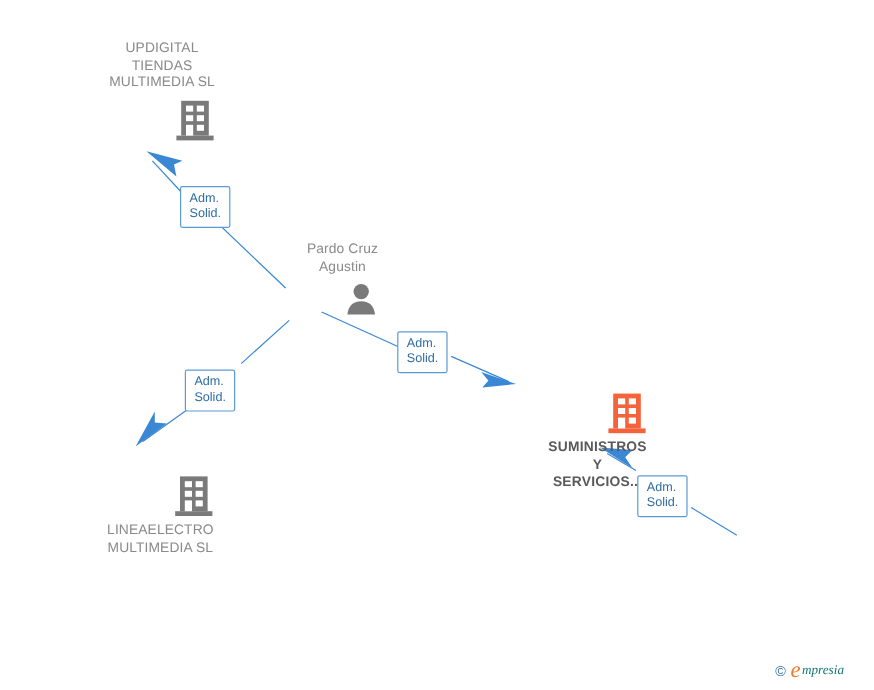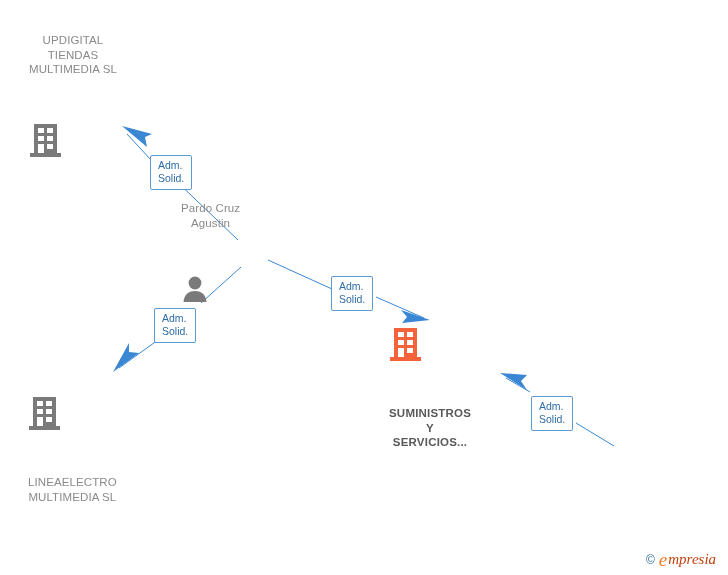--- a/index.html
+++ b/index.html
@@ -25,22 +25,21 @@
     height: 575px;
     pointer-events: none;
   }
   .node {
     position: absolute;
     width: 150px;
     margin-left: -75px;
     text-align: center;
     display: flex;
     flex-direction: column;
-    align-items: flex-start;
-    gap: 40px;
+    align-items: flex-end;
   }
   .node-label {
     font-size: 11.5px;
     line-height: 14.5px;
     color: #8a8a8a;
     letter-spacing: 0.1px;
     white-space: pre-line;
   }
   .node-label.company-main {
     color: #595959;
@@ -85,22 +84,22 @@
   .watermark .wm-e {
     color: #f07c28;
     font-family: "Liberation Serif", serif;
     font-style: italic;
     font-size: 19px;
     line-height: 15px;
   }
   .watermark .wm-text {
     font-family: "Liberation Serif", serif;
     font-style: italic;
-    font-size: 15px;
-    color: #c2410c;
+    font-size: 11px;
+    color: #0f766e;
     margin-left: -3px;
   }
 </style>
 </head>
 <body>
 
 <div id="canvas">
 
   <svg id="edge-layer" width="728" height="575" viewBox="0 0 728 575">
     <g>
@@ -136,21 +135,21 @@
         <rect x="9" y="6" width="6" height="5" fill="#ffffff"></rect>
         <rect x="18" y="6" width="6" height="5" fill="#ffffff"></rect>
         <rect x="9" y="14" width="6" height="5" fill="#ffffff"></rect>
         <rect x="18" y="14" width="6" height="5" fill="#ffffff"></rect>
         <rect x="18" y="22" width="6" height="5" fill="#ffffff"></rect>
         <rect x="9" y="22" width="6" height="9" fill="#ffffff"></rect>
       </svg>
     </span>
   </div>
 
-  <div class="node label-top" style="left:256px; top:201px;">
+  <div class="node label-top" style="left:240px; top:201px;">
     <div class="node-label">Pardo Cruz
 Agustin</div>
     <span class="node-icon">
       <svg width="28" height="28" viewBox="0 0 28 28">
         <circle cx="14" cy="8" r="6.4" fill="#7a7a7a"></circle>
         <path d="M 2.5 27 C 3.2 19.2 8 16 14 16 C 20 16 24.8 19.2 25.5 27 Z" fill="#7a7a7a"></path>
       </svg>
     </span>
   </div>
 

